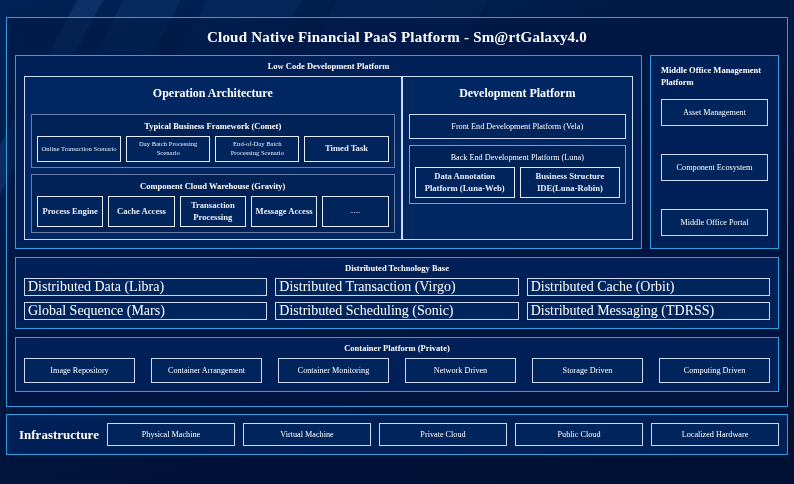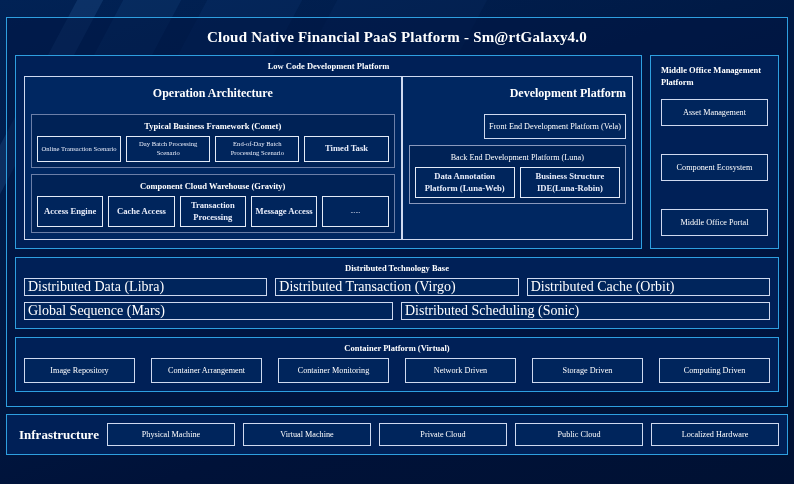--- a/index.html
+++ b/index.html
@@ -98,21 +98,21 @@
   }
   .subcard-title {
     text-align: center;
     color: #ffffff;
     font-size: 12px;
     font-weight: bold;
     padding: 3px 0 7px 0;
   }
 
   .op-arch { flex: 1 1 62%; display: flex; flex-direction: column; gap: 6px; }
-  .dev-plat { flex: 1 1 38%; display: flex; flex-direction: column; gap: 6px; align-items: flex-end; }
+  .dev-plat { flex: 1 1 38%; display: flex; flex-direction: column; gap: 6px; }
 
   
   .group {
     border: 1px solid #6c7fa8;
     background: #002256;
     padding: 4px 5px 5px 5px;
   }
   .group-title {
     text-align: center;
     color: #ffffff;
@@ -308,21 +308,21 @@
                   <div class="leaf">Online Transaction Scenario</div>
                   <div class="leaf">Day Batch Processing Scenario</div>
                   <div class="leaf">End-of-Day Batch Processing Scenario</div>
                   <div class="leaf big">Timed Task</div>
                 </div>
               </div>
 
               <div class="group">
                 <div class="group-title">Component Cloud Warehouse (Gravity)</div>
                 <div class="group-row">
-                  <div class="leaf big">Access Engine</div>
+                  <div class="leaf big">Process Engine</div>
                   <div class="leaf big">Cache Access</div>
                   <div class="leaf big">Transaction Processing</div>
                   <div class="leaf big">Message Access</div>
                   <div class="leaf">......</div>
                 </div>
               </div>
             </div>
 
             <div class="subcard dev-plat">
               <div class="subcard-title">Development Platform</div>
@@ -359,29 +359,30 @@
         <div class="dtb-body">
           <div class="dtb-right">
             <div class="dtb-row">
               <div class="dtb-cell">Distributed Data (Libra)</div>
               <div class="dtb-cell">Distributed Transaction (Virgo)</div>
               <div class="dtb-cell">Distributed Cache (Orbit)</div>
             </div>
             <div class="dtb-row">
               <div class="dtb-cell">Global Sequence (Mars)</div>
               <div class="dtb-cell">Distributed Scheduling (Sonic)</div>
+              <div class="dtb-cell">Distributed Messaging (TDRSS)</div>
             </div>
           </div>
         </div>
       </div>
 
       <div class="section-gap"></div>
 
       <div class="panel">
-        <div class="panel-title">Container Platform (Virtual)</div>
+        <div class="panel-title">Container Platform (Private)</div>
         <div class="cp-body">
           <div class="cp-cell">Image Repository</div>
           <div class="cp-cell">Container Arrangement</div>
           <div class="cp-cell">Container Monitoring</div>
           <div class="cp-cell">Network Driven</div>
           <div class="cp-cell">Storage Driven</div>
           <div class="cp-cell">Computing Driven</div>
         </div>
       </div>
 

